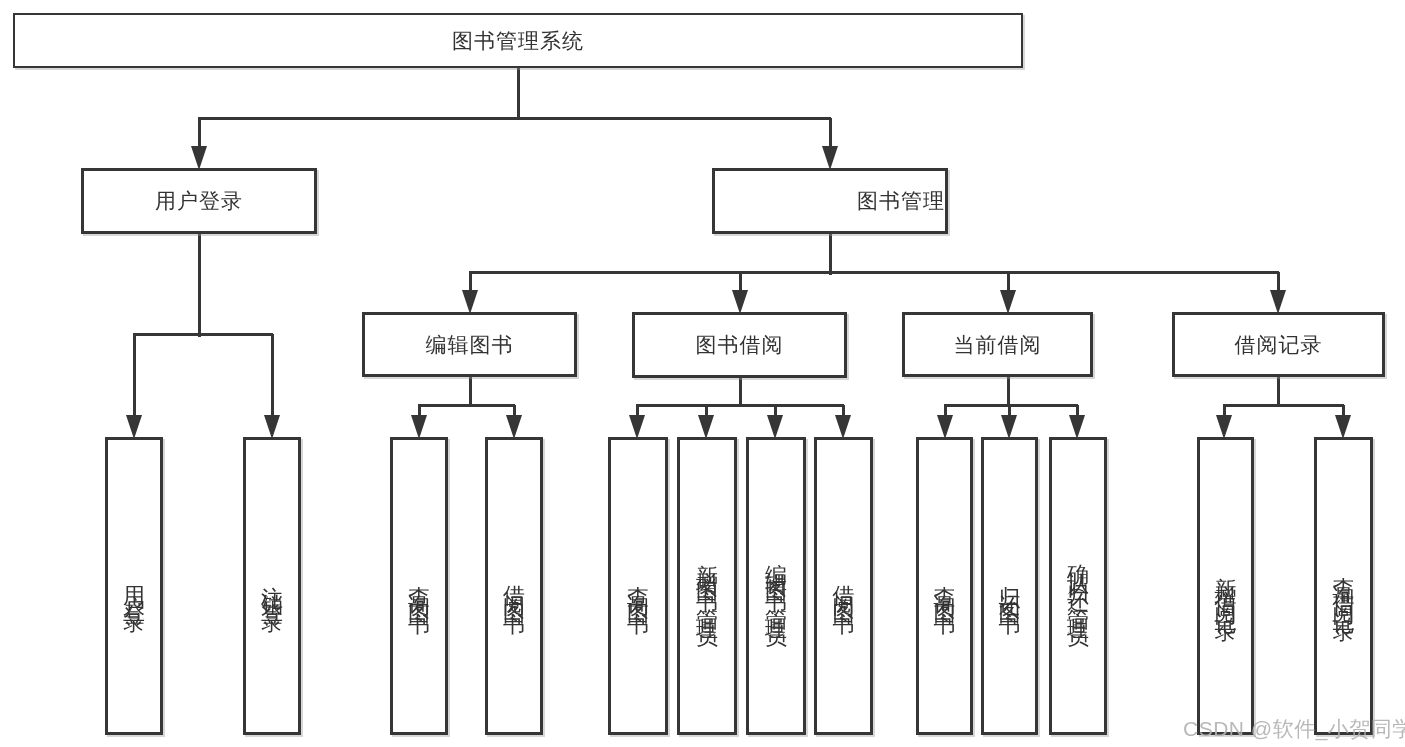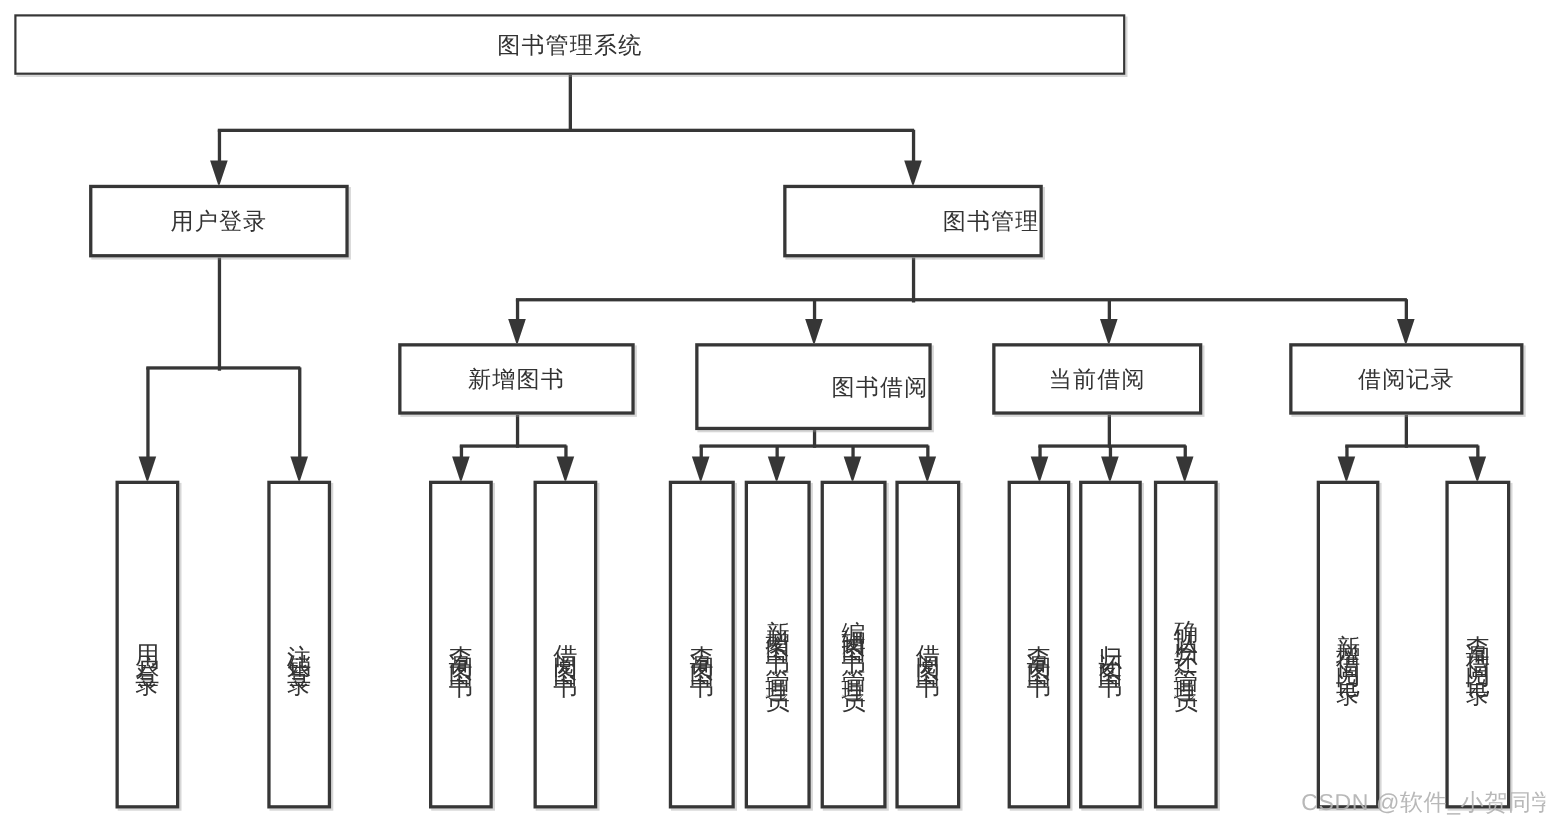--- a/index.html
+++ b/index.html
@@ -69,23 +69,23 @@
       <div class="node root" style="left: 13px; top: 13px; width: 1010px; height: 55px; font-family: Liberation Mono, monospace;">
         <span class="node-label">图书管理系统</span>
       </div>
       <div class="node" style="left: 81px; top: 168px; width: 236px; height: 66px;">
         <span class="node-label">用户登录</span>
       </div>
       <div class="node" style="left: 712px; top: 168px; width: 236px; height: 66px; justify-content: flex-end;">
         <span class="node-label">图书管理</span>
       </div>
       <div class="node" style="left: 362px; top: 312px; width: 215px; height: 65px;">
-        <span class="node-label">新增图书</span>
+        <span class="node-label">编辑图书</span>
       </div>
-      <div class="node" style="left: 632px; top: 312px; width: 215px; height: 79px; justify-content: flex-end;">
+      <div class="node" style="left: 632px; top: 312px; width: 215px; height: 66px;">
         <span class="node-label">图书借阅</span>
       </div>
       <div class="node" style="left: 902px; top: 312px; width: 191px; height: 65px;">
         <span class="node-label">当前借阅</span>
       </div>
       <div class="node" style="left: 1172px; top: 312px; width: 213px; height: 65px;">
         <span class="node-label">借阅记录</span>
       </div>
       <div class="node v" style="left: 105px; top: 437px; width: 58px; height: 298px;">
         <span class="node-label">用户登录</span>

